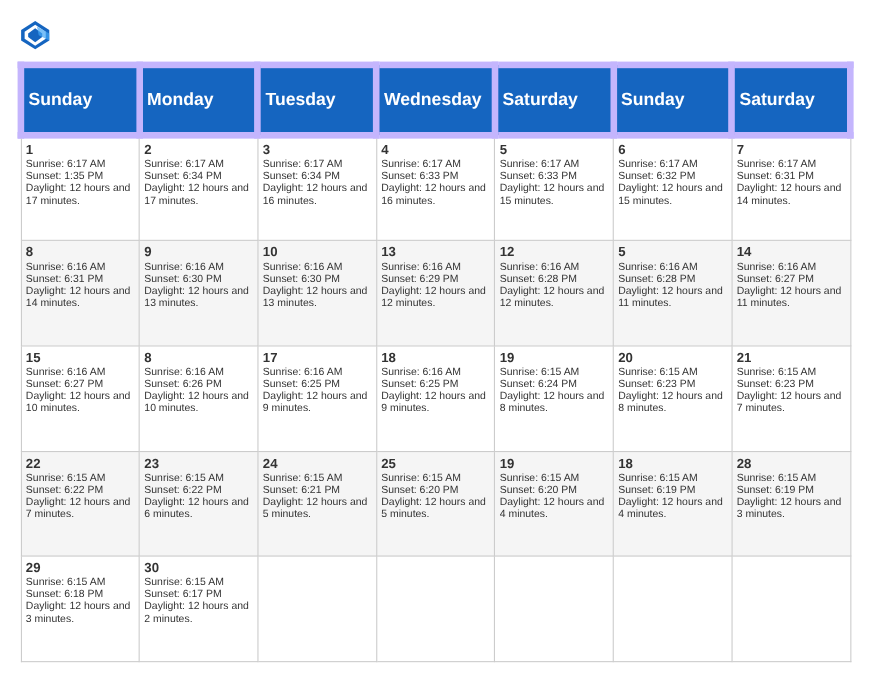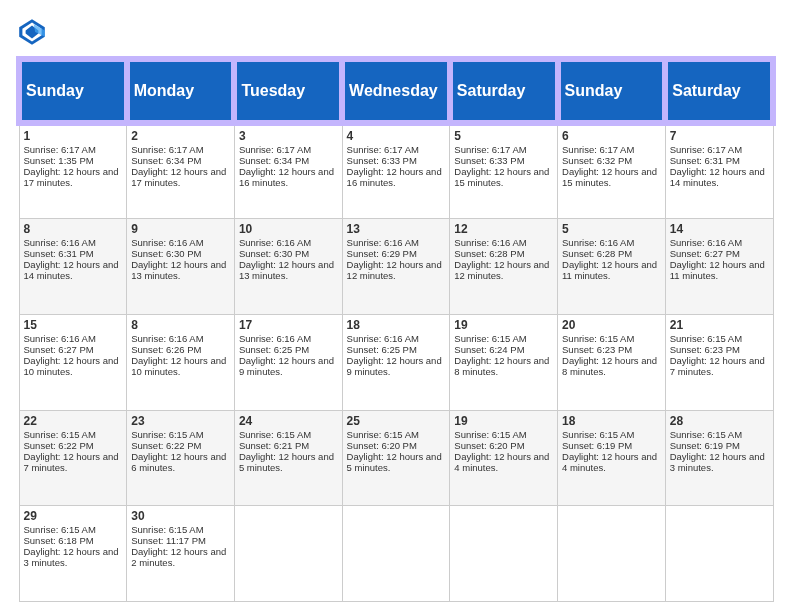--- a/index.html
+++ b/index.html
@@ -161,21 +161,21 @@
           <td><span class="day-num">22</span><span>Sunrise: 6:15 AM</span><br><span>Sunset: 6:22 PM</span><br><span>Daylight: 12 hours and 7 minutes.</span></td>
           <td><span class="day-num">23</span><span>Sunrise: 6:15 AM</span><br><span>Sunset: 6:22 PM</span><br><span>Daylight: 12 hours and 6 minutes.</span></td>
           <td><span class="day-num">24</span><span>Sunrise: 6:15 AM</span><br><span>Sunset: 6:21 PM</span><br><span>Daylight: 12 hours and 5 minutes.</span></td>
           <td><span class="day-num">25</span><span>Sunrise: 6:15 AM</span><br><span>Sunset: 6:20 PM</span><br><span>Daylight: 12 hours and 5 minutes.</span></td>
           <td><span class="day-num">19</span><span>Sunrise: 6:15 AM</span><br><span>Sunset: 6:20 PM</span><br><span>Daylight: 12 hours and 4 minutes.</span></td>
           <td><span class="day-num">18</span><span>Sunrise: 6:15 AM</span><br><span>Sunset: 6:19 PM</span><br><span>Daylight: 12 hours and 4 minutes.</span></td>
           <td><span class="day-num">28</span><span>Sunrise: 6:15 AM</span><br><span>Sunset: 6:19 PM</span><br><span>Daylight: 12 hours and 3 minutes.</span></td>
         </tr>
         <tr>
           <td><span class="day-num">29</span><span>Sunrise: 6:15 AM</span><br><span>Sunset: 6:18 PM</span><br><span>Daylight: 12 hours and 3 minutes.</span></td>
-          <td><span class="day-num">30</span><span>Sunrise: 6:15 AM</span><br><span>Sunset: 11:17 PM</span><br><span>Daylight: 12 hours and 2 minutes.</span></td>
+          <td><span class="day-num">30</span><span>Sunrise: 6:15 AM</span><br><span>Sunset: 6:17 PM</span><br><span>Daylight: 12 hours and 2 minutes.</span></td>
           <td class="empty"></td>
           <td class="empty"></td>
           <td class="empty"></td>
           <td class="empty"></td>
           <td class="empty"></td>
         </tr>
       </tbody>
   </table>
 </div>
 

